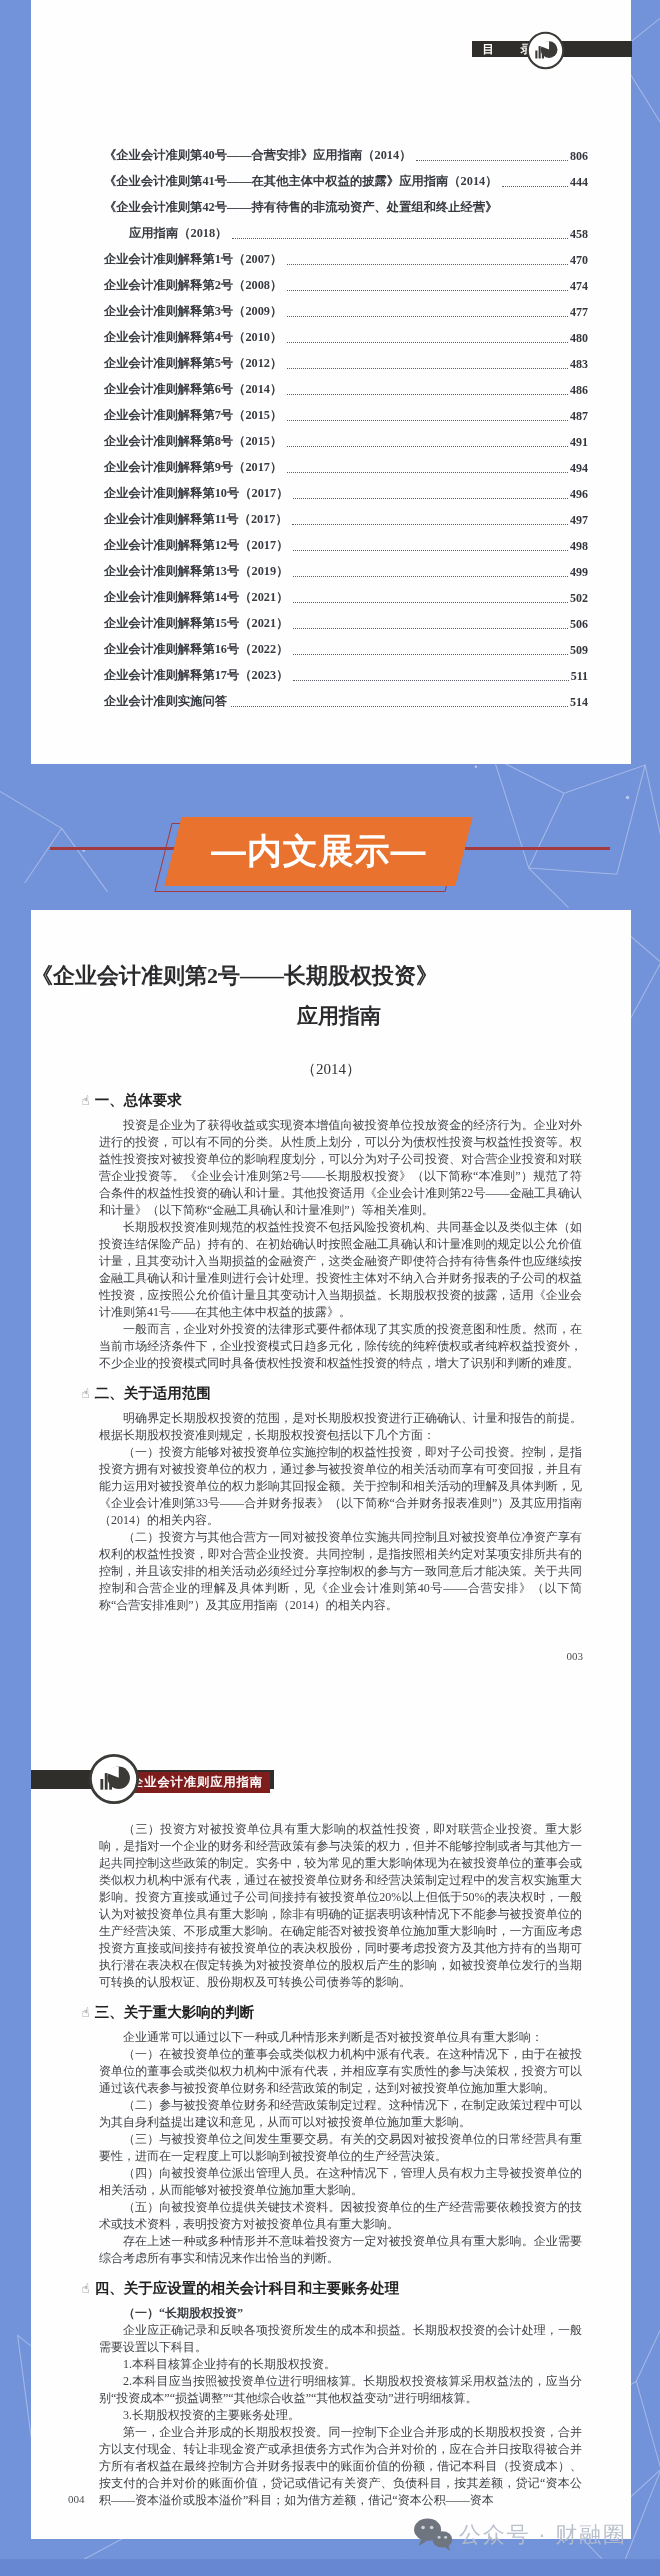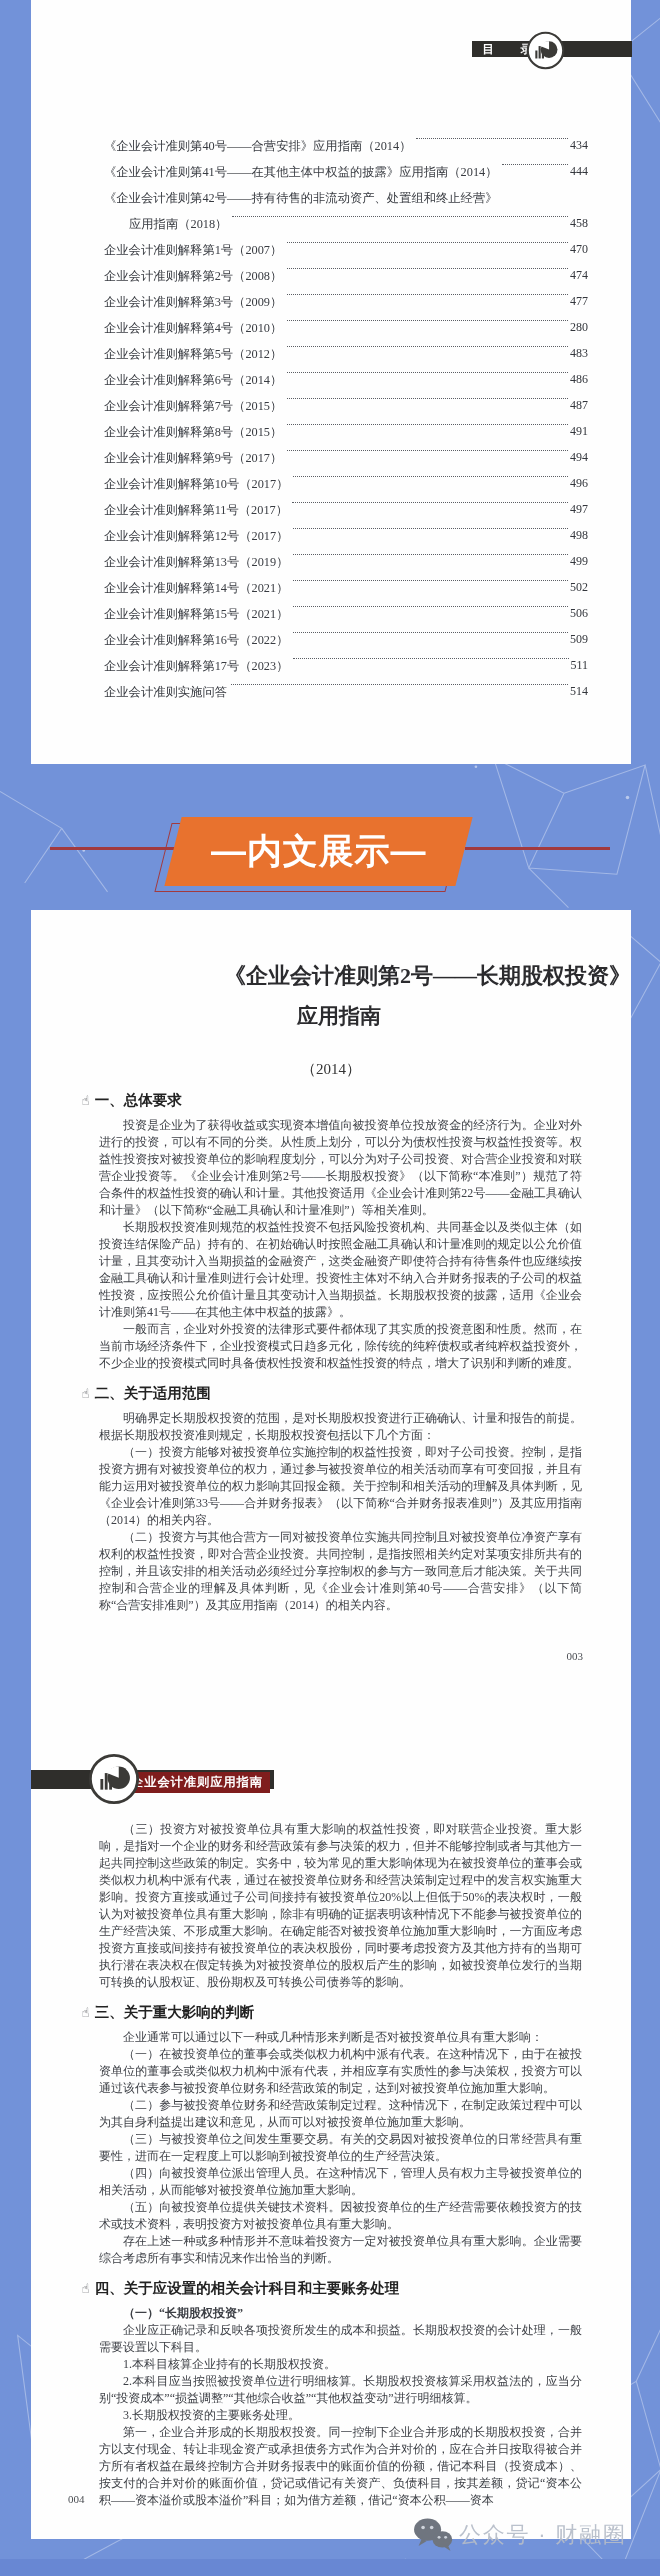--- a/index.html
+++ b/index.html
@@ -17,40 +17,40 @@
            display:flex;align-items:center;}
   .toc-bar-title{color:#fff;font-size:11.5px;font-weight:bold;letter-spacing:26.4px;padding-left:10.6px;
            white-space:nowrap;font-family:"Liberation Sans","DejaVu Sans",sans-serif;}
   .logo{position:absolute;}
   .logo svg{display:block;width:100%;height:100%;}
   .logo-toc{left:495px;top:31px;width:39px;height:39px;}
   .logo-content{left:57px;top:843px;width:52px;height:52px;}
 
   
   .toc-list{position:absolute;left:73px;top:138px;width:484px;}
-  .toc-row{display:flex;align-items:flex-start;height:26px;}
+  .toc-row{display:flex;align-items:flex-end;height:26px;font-weight:bold;}
   .toc-row .t{font-size:12.3px;color:#383b41;white-space:nowrap;}
   .toc-row .leader{flex:1;border-bottom:1.8px dotted #5b5e64;margin:0 1.8px 3.5px 4.4px;min-width:0;}
   .toc-row .n{font-size:12px;color:#33363c;}
   .toc-row.indent .t{padding-left:25px;}
 
   
   .banner-line{position:absolute;height:2.6px;background:#a23a3e;top:847px;}
   .line-left{left:50px;width:130px;}
   .line-right{left:465px;width:145px;}
   .banner{position:absolute;left:173px;top:817px;width:291px;height:69px;}
   .banner-outline{position:absolute;left:-9.7px;top:6.2px;width:100%;height:100%;
            transform:skewX(-14deg);border:1.8px solid #a23a3e;box-sizing:border-box;}
   .banner-face{position:absolute;left:0;top:0;width:100%;height:100%;transform:skewX(-14deg);
            background:#e8722e;display:flex;align-items:center;justify-content:center;}
   .banner-text{transform:skewX(14deg);color:#fff;font-size:35px;font-weight:bold;letter-spacing:0.9px;
            white-space:nowrap;font-family:"Liberation Sans","DejaVu Sans",sans-serif;}
 
   
-  .book-title{position:absolute;top:51px;left:0;width:100%;text-align:right;font-size:22px;
+  .book-title{position:absolute;top:51px;left:0;width:100%;text-align:left;font-size:22px;
            font-weight:bold;color:#2b2b2e;}
   .book-subtitle{position:absolute;top:92px;left:8px;width:100%;text-align:center;font-size:21px;
            font-weight:bold;color:#2b2b2e;}
   .book-year{position:absolute;top:150px;left:0;width:100%;text-align:center;font-size:15px;color:#333;}
   .body{position:absolute;left:68px;width:483px;font-size:12px;line-height:17px;color:#3c3f45;
            text-align:justify;}
   .body1{top:182px;}
   .body2{top:911px;}
   .para{margin:0;text-indent:2em;}
   .para.bold{font-weight:bold;}
@@ -107,21 +107,21 @@
           <path d="M26 21 L16.6 17.2 A9.5 9.5 0 0 1 26 11.5 Z" fill="#ffffff"></path>
           <rect x="10.5" y="22" width="2.4" height="9" fill="#3b3a37"></rect>
           <rect x="14.2" y="17" width="2.4" height="14" fill="#3b3a37"></rect>
           <rect x="17.9" y="23.5" width="2.4" height="7.5" fill="#3b3a37"></rect>
         </svg>
     </div>
     <div class="toc-list">
       <div class="toc-row">
           <span class="t">《企业会计准则第40号——合营安排》应用指南（2014）</span>
           <span class="leader"></span>
-          <span class="n">434</span>
+          <span class="n">806</span>
         </div>
       <div class="toc-row">
           <span class="t">《企业会计准则第41号——在其他主体中权益的披露》应用指南（2014）</span>
           <span class="leader"></span>
           <span class="n">444</span>
         </div>
       <div class="toc-row no-num">
           <span class="t">《企业会计准则第42号——持有待售的非流动资产、处置组和终止经营》</span>
         </div>
       <div class="toc-row indent">
@@ -140,21 +140,21 @@
           <span class="n">474</span>
         </div>
       <div class="toc-row">
           <span class="t">企业会计准则解释第3号（2009）</span>
           <span class="leader"></span>
           <span class="n">477</span>
         </div>
       <div class="toc-row">
           <span class="t">企业会计准则解释第4号（2010）</span>
           <span class="leader"></span>
-          <span class="n">280</span>
+          <span class="n">480</span>
         </div>
       <div class="toc-row">
           <span class="t">企业会计准则解释第5号（2012）</span>
           <span class="leader"></span>
           <span class="n">483</span>
         </div>
       <div class="toc-row">
           <span class="t">企业会计准则解释第6号（2014）</span>
           <span class="leader"></span>
           <span class="n">486</span>

